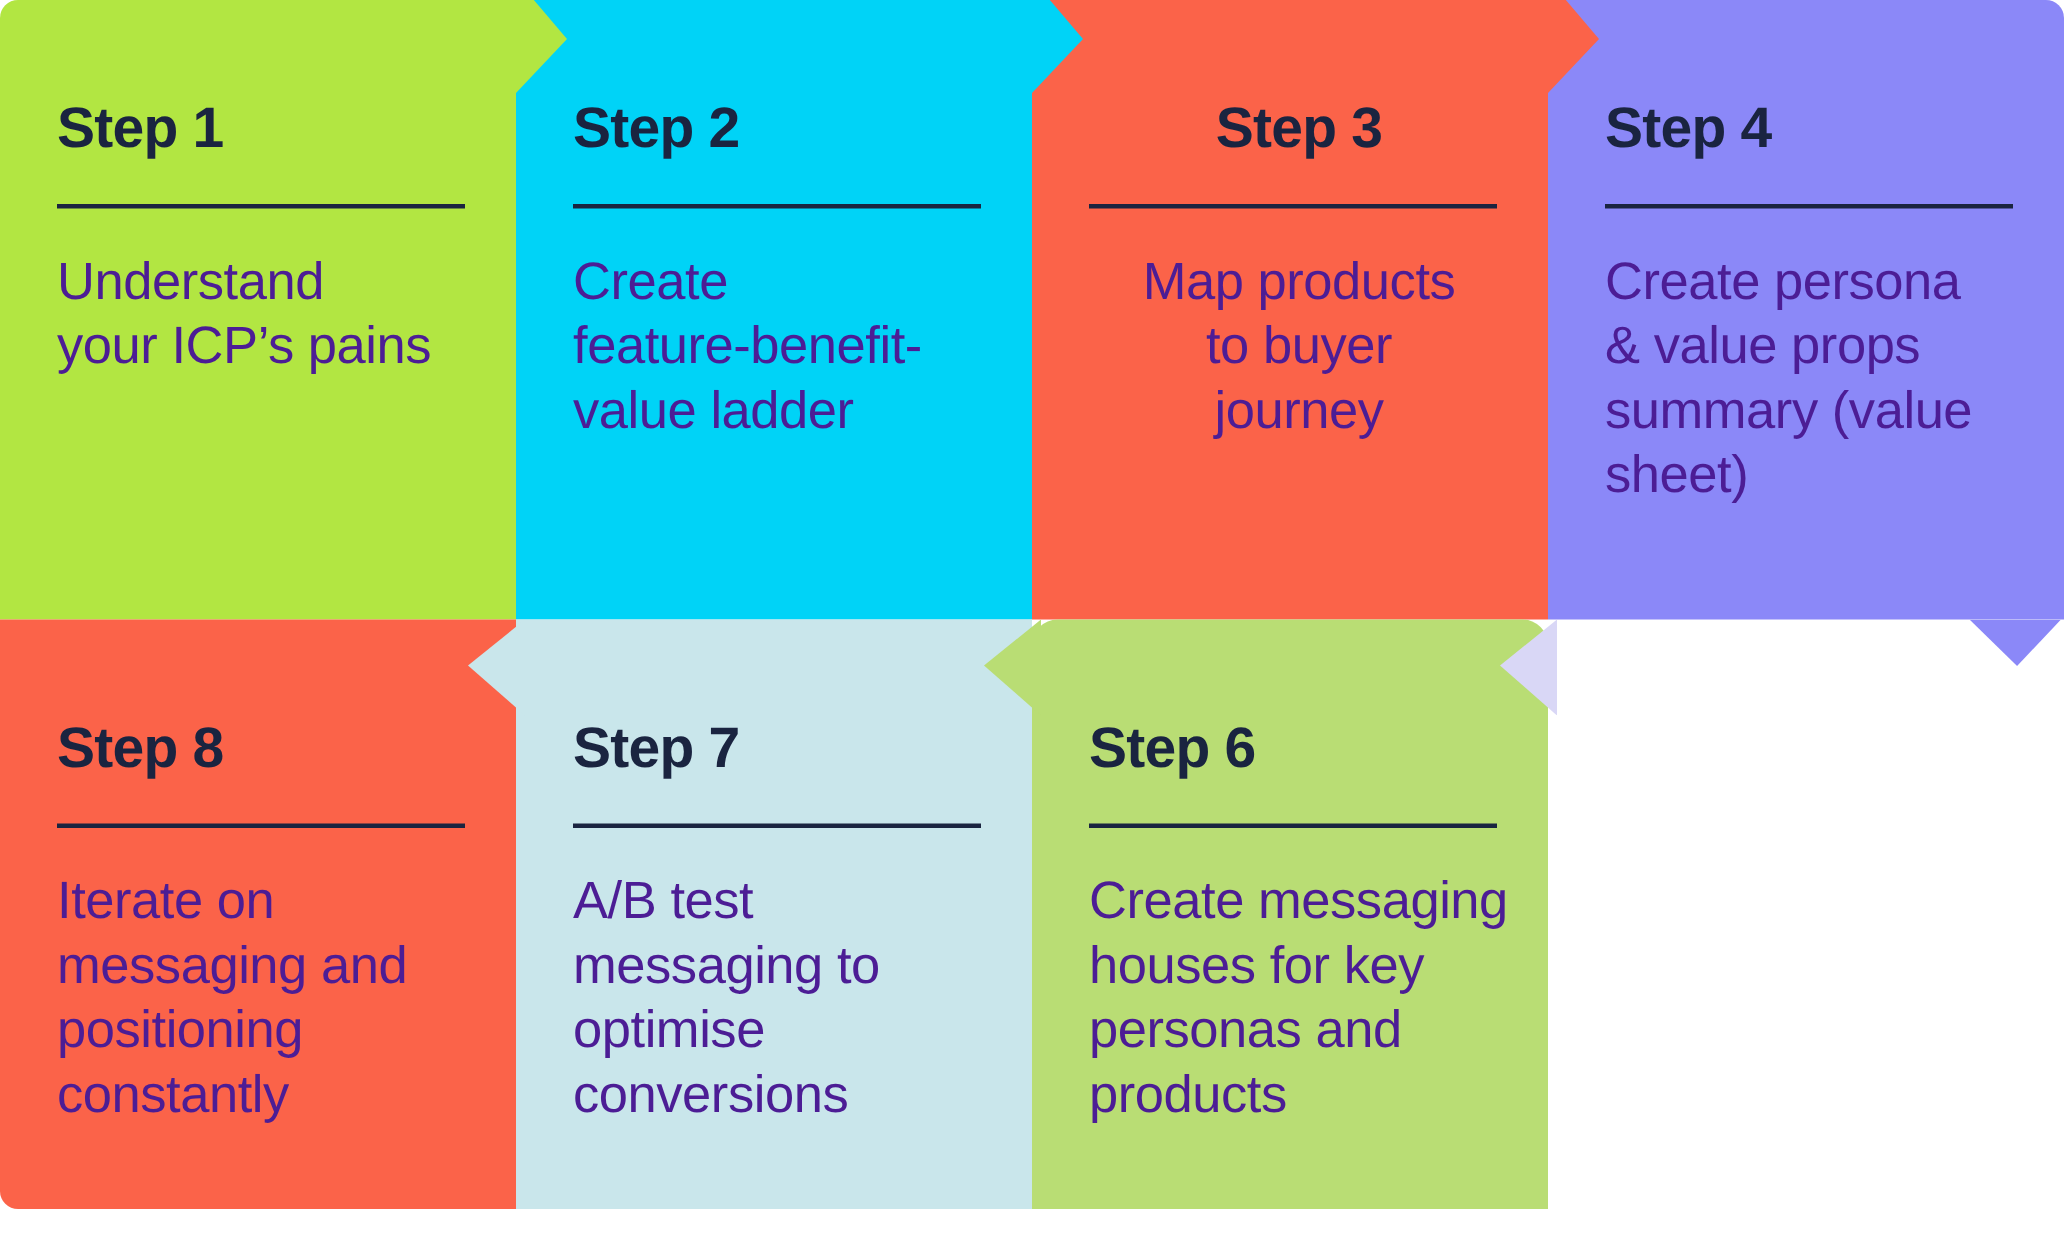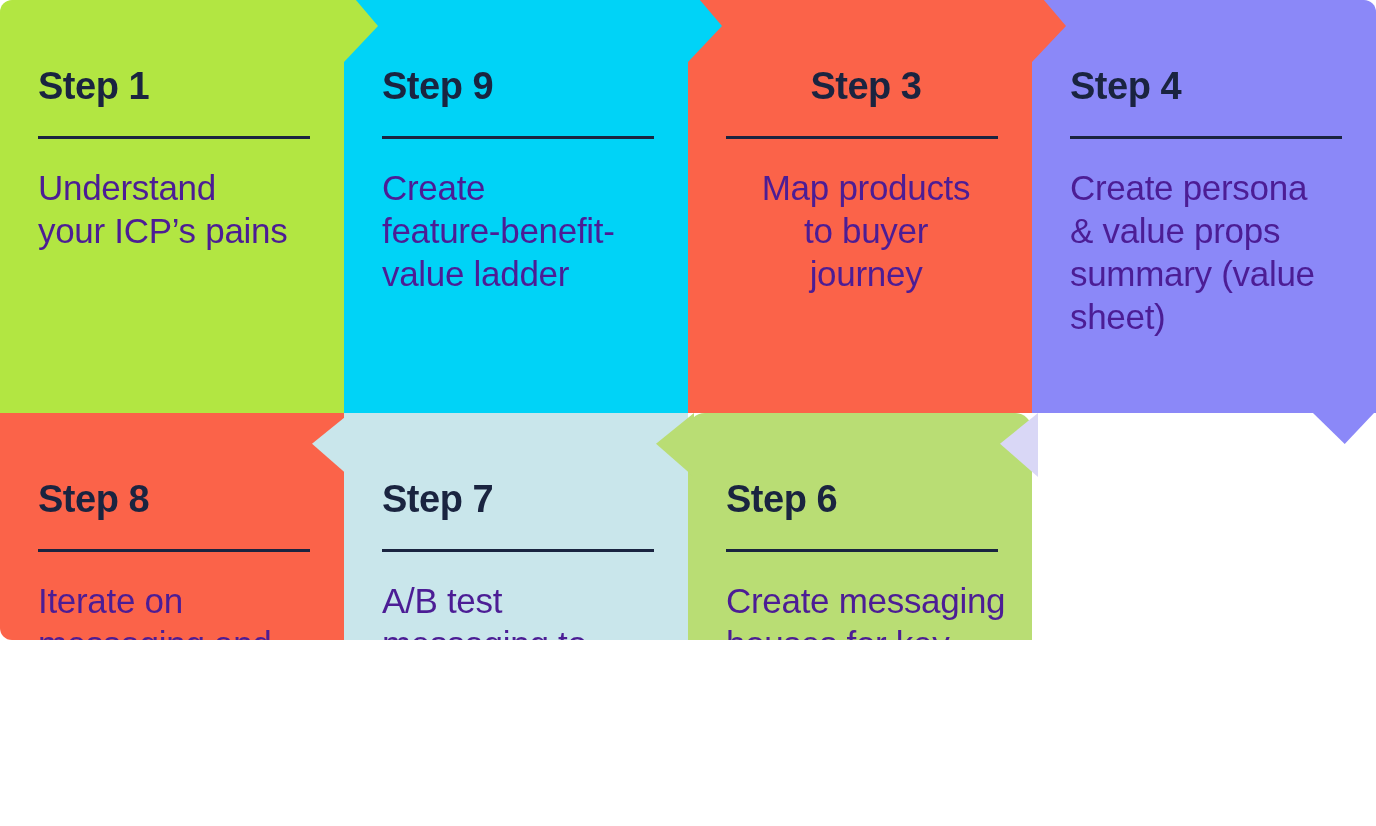--- a/index.html
+++ b/index.html
@@ -4,21 +4,21 @@
 <style>
   html, body {
     margin: 0;
     padding: 0;
     background: #ffffff;
     font-family: "Liberation Sans", sans-serif;
   }
   .canvas {
     position: relative;
     width: 1376px;
-    height: 640px;
+    height: 806px;
     border-radius: 12px;
     overflow: hidden;
     background: #ffffff;
   }
   .grid {
     position: absolute;
     inset: 0;
     display: grid;
     grid-template-columns: repeat(4, 344px);
     grid-template-rows: repeat(2, 413px);
@@ -89,21 +89,21 @@
   <div class="grid">
 
     <section class="cell" style="background: rgb(178, 230, 66);">
       <h2 class="step-title">Step 1</h2>
       <div class="rule"></div>
       <p class="step-desc">Understand
 your ICP’s pains</p>
     </section>
 
     <section class="cell" style="background: rgb(0, 211, 247);">
-      <h2 class="step-title">Step 9</h2>
+      <h2 class="step-title">Step 2</h2>
       <div class="rule"></div>
       <p class="step-desc">Create
 feature-benefit-
 value ladder</p>
     </section>
 
     <section class="cell" style="background: rgb(251, 99, 73); text-align: center;">
       <h2 class="step-title">Step 3</h2>
       <div class="rule"></div>
       <p class="step-desc">Map products

